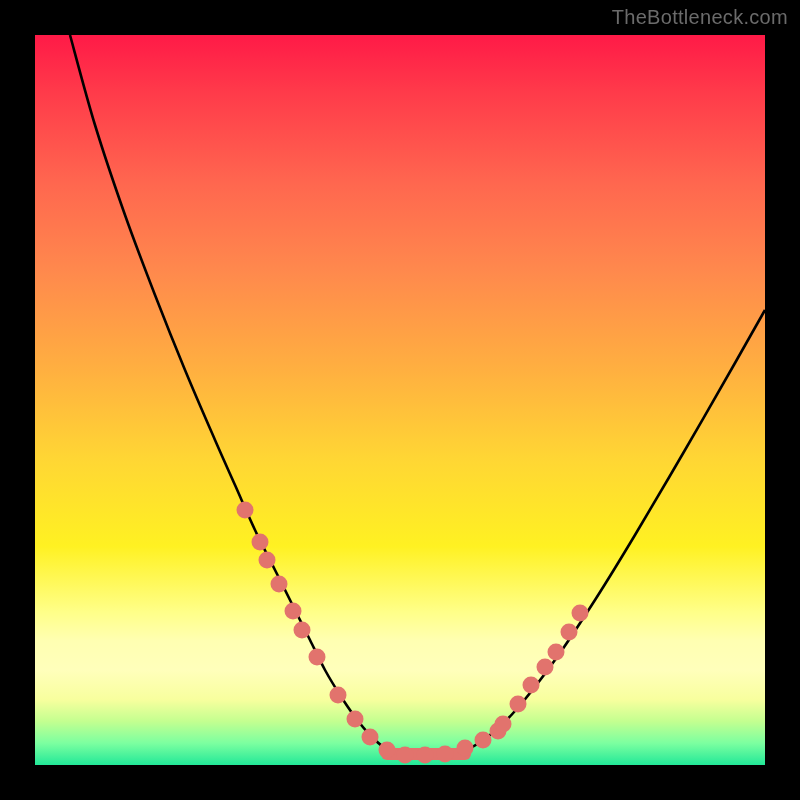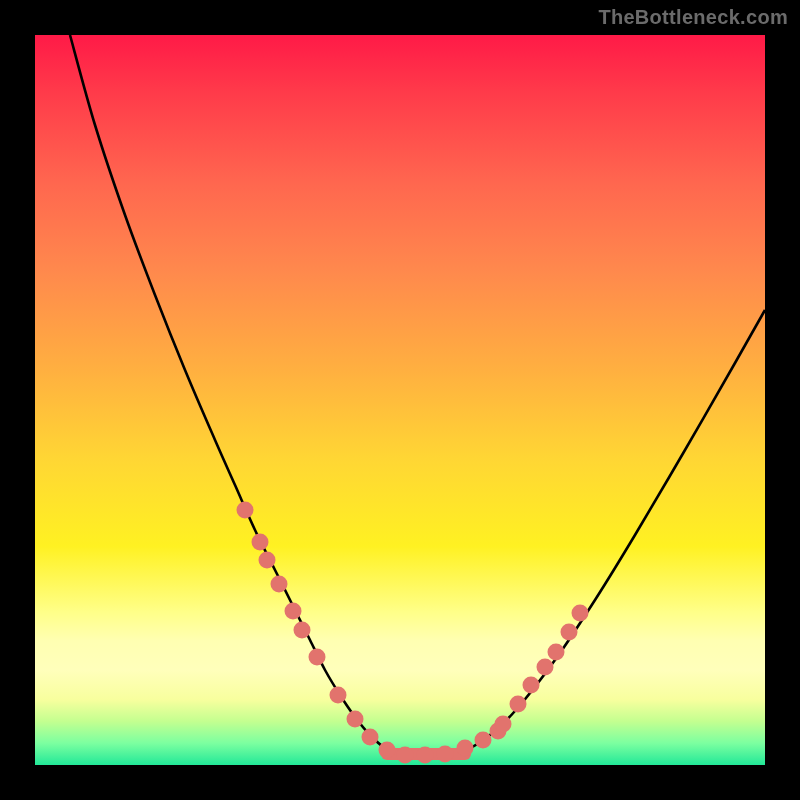--- a/index.html
+++ b/index.html
@@ -40,21 +40,21 @@
       #c4ff90 94%,
       #7cffa0 97%,
       #22e898 100%);
   }
   .watermark {
     position: absolute;
     top: 6px;
     right: 12px;
     color: #6b6b6b;
     font-size: 20px;
-    font-weight: 700;
+    font-weight: 400;
     letter-spacing: 0.3px;
     pointer-events: none;
   }
   svg.curve {
     position: absolute;
     top: 0;
     left: 0;
     width: 730px;
     height: 730px;
     overflow: visible;

